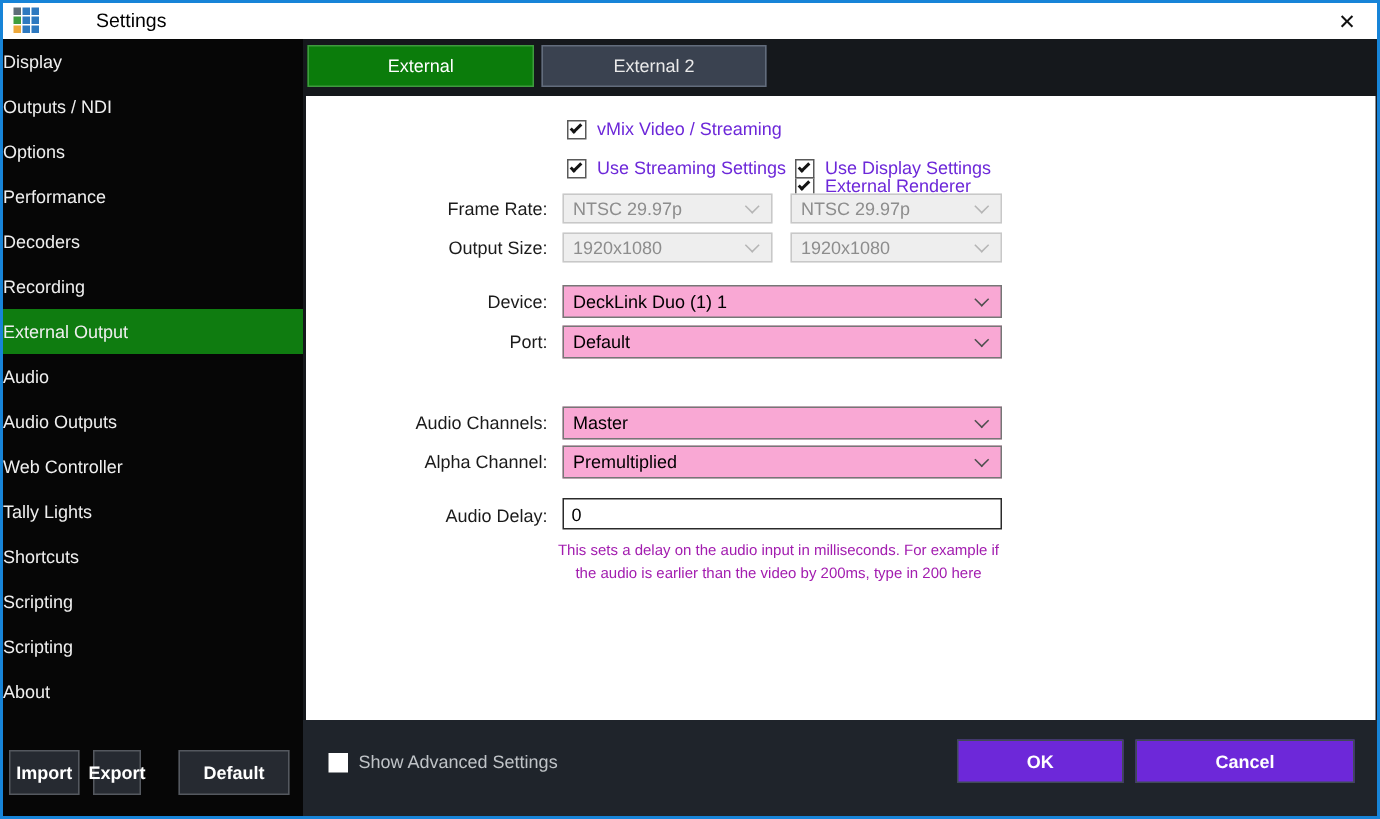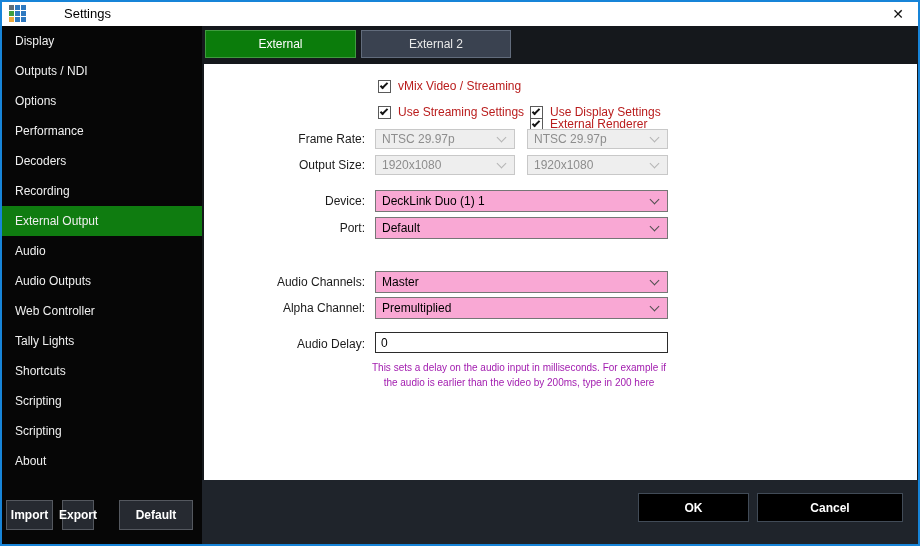--- a/index.html
+++ b/index.html
@@ -17,21 +17,21 @@
   }
   .logo { position:absolute; left:7px; top:3px; width:19px; height:19px;
     display:grid; grid-template-columns:repeat(3,5px); grid-template-rows:repeat(3,5px); gap:1px; }
   .logo span { width:5px; height:5px; display:block; }
   .title-text { position:absolute; left:32px; top:4px; font-size:13px; color:#000;margin-left:30px; }
   .close-btn { position:absolute; right:10px; top:3px; width:20px; height:18px;
     display:flex; align-items:center; justify-content:center; font-size:14px; color:#111; cursor:default; }
 
   
   .sidebar { position:absolute; left:0; top:24px; width:200px; height:518px; background:#060606; }
-  .nav-item { height:30px; line-height:30px; padding-left:13px; font-size:12px; color:#efefef; white-space:nowrap; }
+  .nav-item { height:30px; line-height:30px; font-size:12px; color:#efefef; white-space:nowrap; }
   .nav-item.selected { background:#0f7c10; }
   .side-btn { position:absolute; height:30px; background:#262a31; border:1px solid #54585f;
     color:#fff; font-size:12px; font-weight:bold; display:flex; align-items:center; justify-content:center; }
   #btn-import { left:4px;  top:474px; width:47px; }
   #btn-export { left:60px; top:474px; width:32px; }
   #btn-default{ left:117px;top:474px; width:74px; }
 
   
   .main { position:absolute; left:200px; top:24px; width:716px; height:518px; background:#15181c; }
 
@@ -41,21 +41,21 @@
   .tab.active   { left:3px;  width:151px; background:#0b7c0b; border:1px solid #3f9b3f; color:#ffffff; }
   .tab.inactive { left:159px; width:150px; background:#3a4250; border:1px solid #626c7c; color:#e9e9e9; }
 
   .content { position:absolute; left:2px; top:38px; width:713px; height:416px; background:#ffffff; }
 
   
   .flabel { position:absolute; left:0; width:161px; text-align:right; font-size:12px; color:#1b1b1b; }
   .h20 { height:20px; line-height:20px; }
   .h22 { height:22px; line-height:22px; }
 
-  .cb { position:absolute; display:flex; align-items:center; font-size:12px; color:#b91c1c; }
+  .cb { position:absolute; display:flex; align-items:center; font-size:12px; color:#6d28d9; }
   .cb .box { width:13px; height:13px; background:#fff; border:1px solid #5a5a5a; position:relative; margin-right:7px; flex:none; }
   .cb .mark { display:none; position:absolute; left:1px; top:2px; width:8px; height:4px;
     border-left:2px solid #141414; border-bottom:2px solid #141414; transform:rotate(-45deg); }
   .cb.checked .mark { display:block; }
 
   .dd { position:absolute; background:#f9a8d4; border:1px solid #767676; font-size:12px; color:#000;
     display:flex; align-items:center; padding:0 24px 0 6px; white-space:nowrap; overflow:hidden; }
   .dd .chev { position:absolute; right:9px; width:7px; height:7px;
     border-right:1.4px solid #4f4f4f; border-bottom:1.4px solid #4f4f4f; transform:rotate(45deg); }
   .dd.h20 .chev { top:4px; } .dd.h22 .chev { top:5px; }
@@ -65,21 +65,21 @@
   .txt-input { position:absolute; height:21px; background:#fff; border:1px solid #2b2b2b;
     font-family:"Liberation Sans", sans-serif; font-size:12px; color:#000; padding:0 5px; outline:none; }
 
   .help { position:absolute; left:110px; top:296px; width:410px; text-align:center;
     font-size:10px; line-height:15px; color:#a21caf; }
 
   
   .footer { position:absolute; left:0; top:454px; width:716px; height:64px; background:#1f242b; }
   .footer .cb { color:#bfc3c7; }
   .footer .cb .box { border:none; }
-  .btn { position:absolute; background:#000000; border:1px solid #414b57; color:#ffffff;
+  .btn { position:absolute; background:#6d28d9; border:1px solid #414b57; color:#ffffff;
     font-size:12px; font-weight:bold; display:flex; align-items:center; justify-content:center; }
   #btn-ok     { left:436px; top:13px; width:111px; height:29px; }
   #btn-cancel { left:555px; top:13px; width:146px; height:29px; }
 </style>
 </head>
 <body>
 
 <div class="window">
 
   <div class="titlebar">
@@ -201,17 +201,21 @@
       <div class="flabel" style="top:270px; height:21px; line-height:21px;">Audio Delay:</div>
       <input class="txt-input" style="left: 171px; top: 268px; width: 293px;" value="0">
 
       <div class="help">
         <div>This sets a delay on the audio input in milliseconds. For example if</div>
         <div>the audio is earlier than the video by 200ms, type in 200 here</div>
       </div>
     </div>
 
     <div class="footer">
+      <div class="cb" style="left:17px; top:21px;">
+        <span class="box"></span>
+        <span>Show Advanced Settings</span>
+      </div>
       <div class="btn" id="btn-ok">OK</div>
       <div class="btn" id="btn-cancel">Cancel</div>
     </div>
   </div>
 </div>
 
 </body></html>

